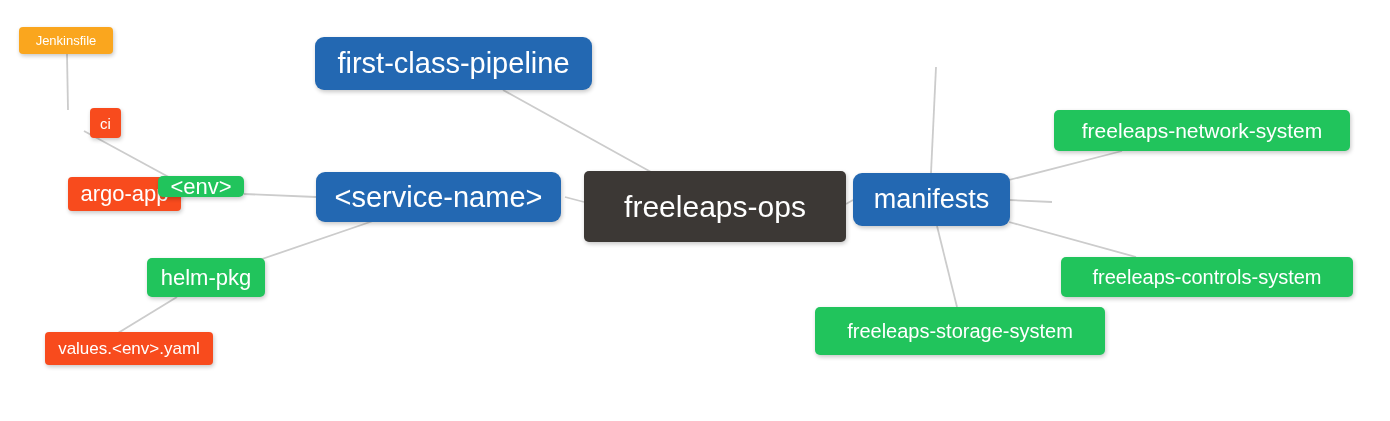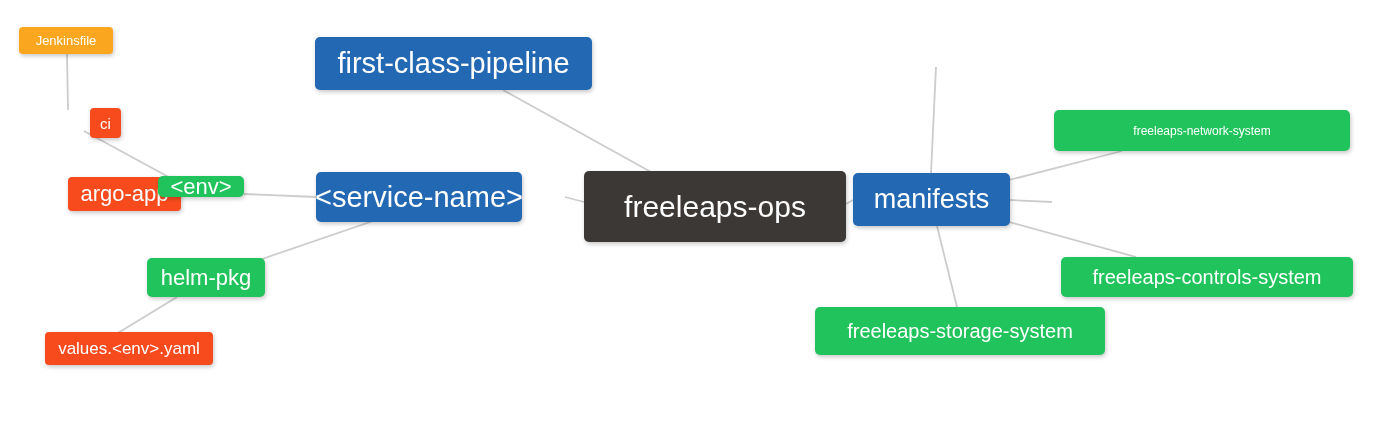--- a/index.html
+++ b/index.html
@@ -35,21 +35,21 @@
     color: #ffffff;
     border-radius: 5px;
     box-shadow: 1px 2px 4px rgba(0,0,0,0.22);
     white-space: nowrap;
     cursor: pointer;
     box-sizing: border-box;
   }
   .amber { background: #FAA61E; }
   .red   { background: #F84B1D; margin-left: 37px; }
   .green { background: #21C45C; }
-  .blue  { background: #2368B2; }
+  .blue  { background: #2368B2; border-radius: 9px; }
   .dark  { background: #3C3835; }
 </style>
 </head>
 <body>
 
 <div class="canvas">
 
   <svg class="edges" width="1390" height="421" viewBox="0 0 1390 421">
     <line x1="67" y1="54" x2="68" y2="110"></line>
     <line x1="84" y1="131" x2="176" y2="181"></line>
@@ -88,34 +88,34 @@
   </div>
 
   <div class="node red" style="left:8px; top:332px; width:168px; height:33px; font-size:17px; border-radius:4px;">
     <span>values.&lt;env&gt;.yaml</span>
   </div>
 
   <div class="node blue" style="left:315px; top:37px; width:277px; height:53px; font-size:29px;">
     <span>first-class-pipeline</span>
   </div>
 
-  <div class="node blue" style="left:316px; top:172px; width:206px; height:50px; font-size:29px;">
+  <div class="node blue" style="left:316px; top:172px; width:245px; height:50px; font-size:29px;">
     <span>&lt;service-name&gt;</span>
   </div>
 
   <div class="node dark" style="left:584px; top:171px; width:262px; height:71px; font-size:30px;">
     <span>freeleaps-ops</span>
   </div>
 
   <div class="node blue" style="left:853px; top:173px; width:157px; height:53px; font-size:27px;">
     <span>manifests</span>
   </div>
 
 
-  <div class="node green" style="left:1054px; top:110px; width:296px; height:41px; font-size:12px;">
+  <div class="node green" style="left:1054px; top:110px; width:296px; height:41px; font-size:21px;">
     <span>freeleaps-network-system</span>
   </div>
 
 
   <div class="node green" style="left:1061px; top:257px; width:292px; height:40px; font-size:20px;">
     <span>freeleaps-controls-system</span>
   </div>
 
   <div class="node green" style="left:815px; top:307px; width:290px; height:48px; font-size:20px;">
     <span>freeleaps-storage-system</span>

